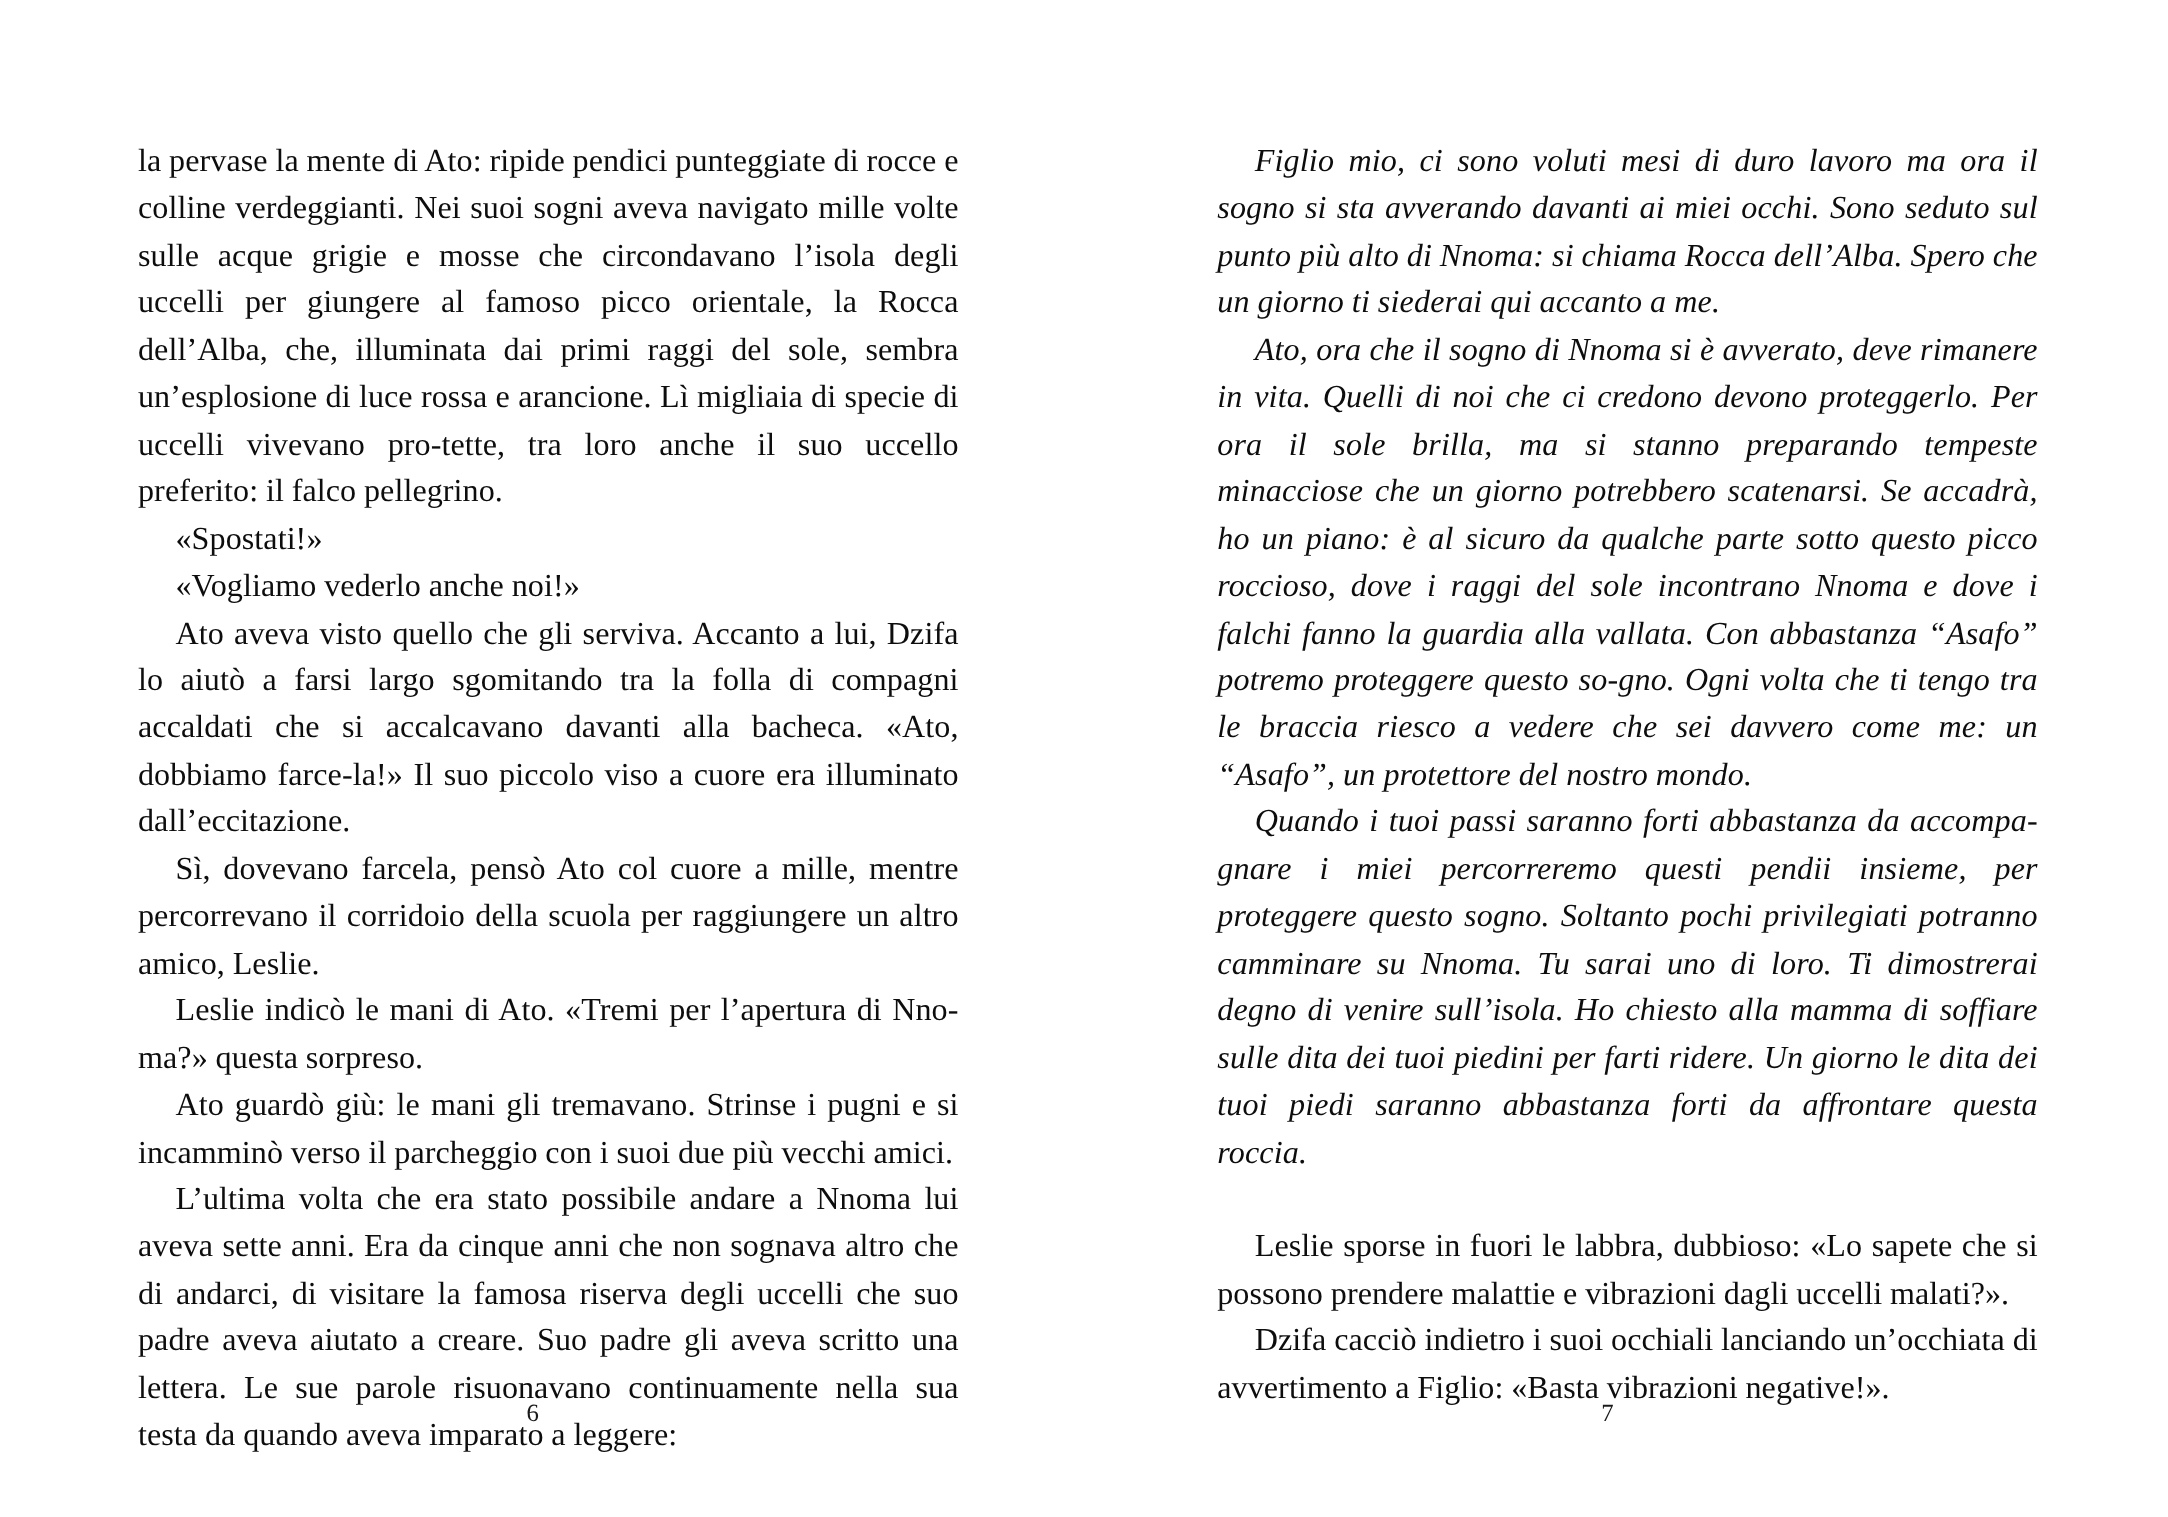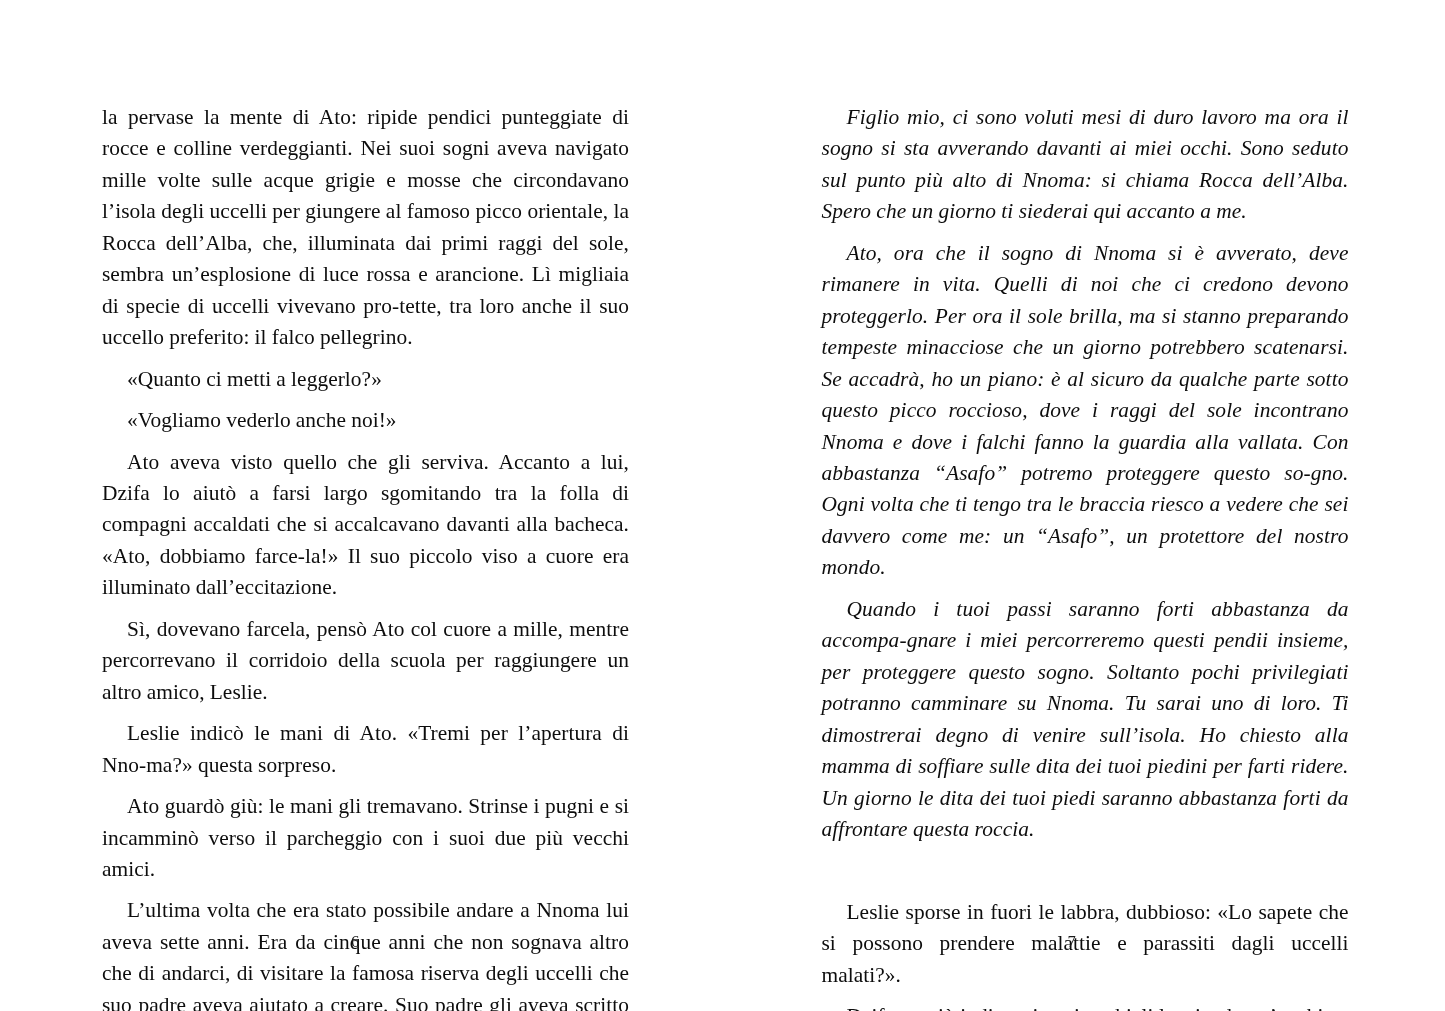--- a/index.html
+++ b/index.html
@@ -38,21 +38,21 @@
   .page-left .textblock {
     left: 92px;
     width: 547px;
   }
   .page-right .textblock {
     left: 89px;   
     width: 547px;
   }
 
   .para {
-    margin: 10px;
+    margin: 0;
     font-size: 21.4px;
     line-height: 31.45px;
     text-align: justify;
     text-indent: 25px;
     hyphens: manual;
     -webkit-hyphens: manual;
     word-spacing: -0.2px;
     letter-spacing: 0.05px;
   }
   .para.noindent {
@@ -84,36 +84,36 @@
   .page-right .folio { left: -12px; }
 </style>
 </head>
 <body>
 
 <div class="spread">
 
   <div class="page page-left">
     <div class="textblock" id="left-textblock">
         <p class="para noindent">la pervase la mente di Ato: ripide pendici punteggiate di rocce e colline verdeggianti. Nei suoi sogni aveva navigato mille volte sulle acque grigie e mosse che circondavano l’isola degli uccelli per giungere al famoso picco orientale, la Rocca dell’Alba, che, illuminata dai primi raggi del sole, sembra un’esplosione di luce rossa e arancione. Lì migliaia di specie di uccelli vivevano pro-tette, tra loro anche il suo uccello preferito: il falco pellegrino.</p>
-        <p class="para">«Quanto ci metti a leggerlo?»</p>
+        <p class="para">«Spostati!»</p>
         <p class="para">«Vogliamo vederlo anche noi!»</p>
         <p class="para">Ato aveva visto quello che gli serviva. Accanto a lui, Dzifa lo aiutò a farsi largo sgomitando tra la folla di compagni accaldati che si accalcavano davanti alla bacheca. «Ato, dobbiamo farce-la!» Il suo piccolo viso a cuore era illuminato dall’eccitazione.</p>
         <p class="para">Sì, dovevano farcela, pensò Ato col cuore a mille, mentre percorrevano il corridoio della scuola per raggiungere un altro amico, Leslie.</p>
         <p class="para">Leslie indicò le mani di Ato. «Tremi per l’apertura di Nno-ma?» questa sorpreso.</p>
         <p class="para">Ato guardò giù: le mani gli tremavano. Strinse i pugni e si incamminò verso il parcheggio con i suoi due più vecchi amici.</p>
         <p class="para">L’ultima volta che era stato possibile andare a Nnoma lui aveva sette anni. Era da cinque anni che non sognava altro che di andarci, di visitare la famosa riserva degli uccelli che suo padre aveva aiutato a creare. Suo padre gli aveva scritto una lettera. Le sue parole risuonavano continuamente nella sua testa da quando aveva imparato a leggere:</p>
       </div>
     <div class="folio">6</div>
   </div>
 
   <div class="page page-right">
     <div class="textblock" id="right-textblock">
         <p class="para italic">Figlio mio, ci sono voluti mesi di duro lavoro ma ora il sogno si sta avverando davanti ai miei occhi. Sono seduto sul punto più alto di Nnoma: si chiama Rocca dell’Alba. Spero che un giorno ti siederai qui accanto a me.</p>
         <p class="para italic">Ato, ora che il sogno di Nnoma si è avverato, deve rimanere in vita. Quelli di noi che ci credono devono proteggerlo. Per ora il sole brilla, ma si stanno preparando tempeste minacciose che un giorno potrebbero scatenarsi. Se accadrà, ho un piano: è al sicuro da qualche parte sotto questo picco roccioso, dove i raggi del sole incontrano Nnoma e dove i falchi fanno la guardia alla vallata. Con abbastanza “Asafo” potremo proteggere questo so-gno. Ogni volta che ti tengo tra le braccia riesco a vedere che sei davvero come me: un “Asafo”, un protettore del nostro mondo.</p>
         <p class="para italic">Quando i tuoi passi saranno forti abbastanza da accompa-gnare i miei percorreremo questi pendii insieme, per proteggere questo sogno. Soltanto pochi privilegiati potranno camminare su Nnoma. Tu sarai uno di loro. Ti dimostrerai degno di venire sull’isola. Ho chiesto alla mamma di soffiare sulle dita dei tuoi piedini per farti ridere. Un giorno le dita dei tuoi piedi saranno abbastanza forti da affrontare questa roccia.</p>
         <div class="spacer-line"></div>
-        <p class="para">Leslie sporse in fuori le labbra, dubbioso: «Lo sapete che si possono prendere malattie e parassiti dagli uccelli malati?».</p>
+        <p class="para">Leslie sporse in fuori le labbra, dubbioso: «Lo sapete che si possono prendere malattie e vibrazioni dagli uccelli malati?».</p>
         <p class="para"> Dzifa cacciò indietro i suoi occhiali lanciando un’occhiata di avvertimento a Figlio: «Basta vibrazioni negative!».</p>
       </div>
     <div class="folio">7</div>
   </div>
 
 </div>
 
 </body></html>

